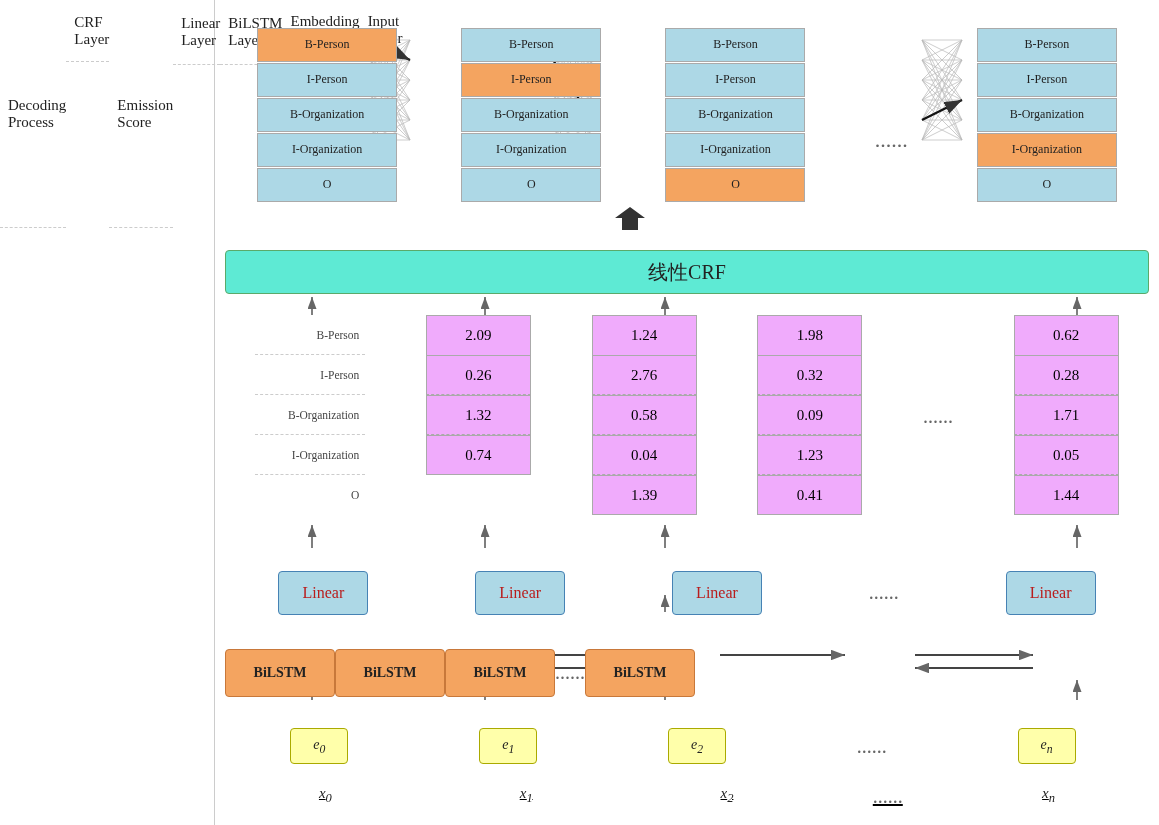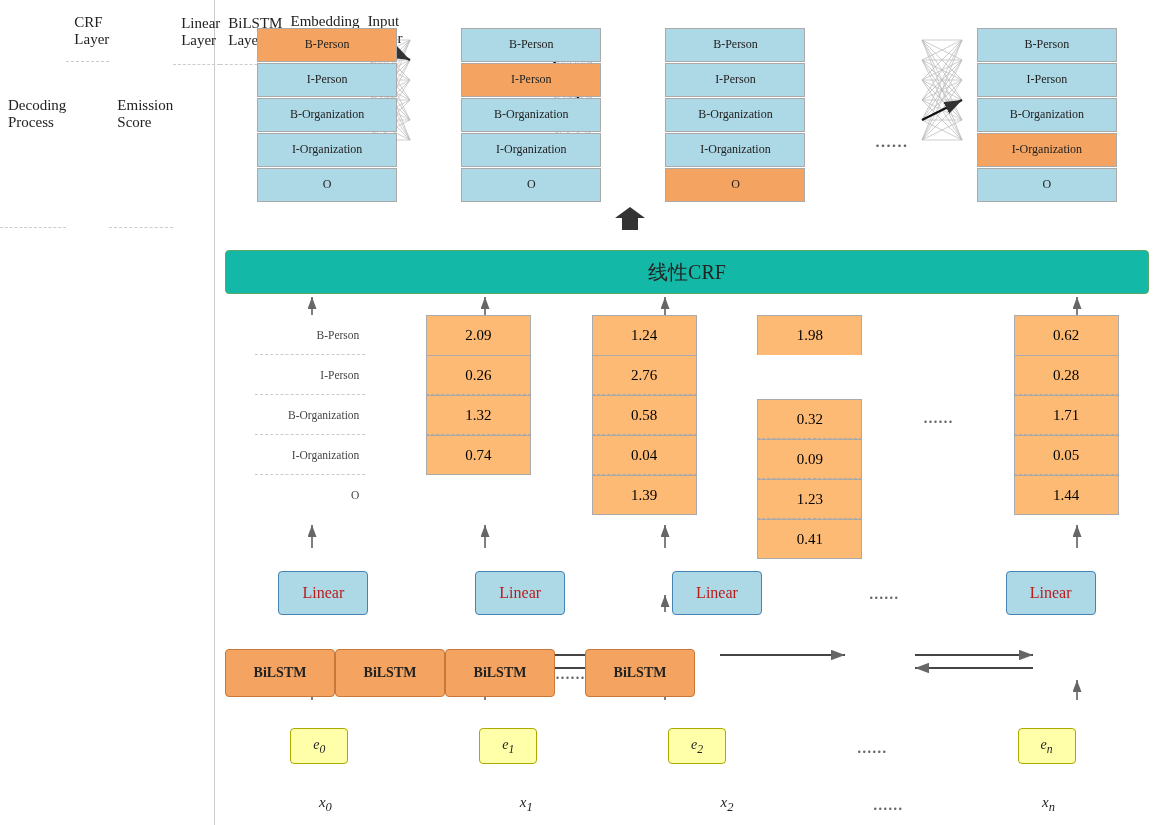--- a/index.html
+++ b/index.html
@@ -92,21 +92,21 @@
       margin-top: 50px;
     }
 
     
     .crf-box {
       position: absolute;
       top: 250px;
       left: 10px;
       right: 10px;
       height: 44px;
-      background: #14b8a6;
+      background: #5eead4;
       border: 1.5px solid #5aaa6a;
       border-radius: 4px;
       display: flex;
       align-items: center;
       justify-content: center;
       font-size: 20px;
       color: #222;
     }
 
     
@@ -122,21 +122,21 @@
     }
 
     .emission-col {
       display: flex;
       flex-direction: column;
       width: 105px;
     }
 
     .emission-row {
       height: 40px;
-      background: #fdba74;
+      background: #f0abfc;
       border: 1px solid #aaa;
       display: flex;
       align-items: center;
       justify-content: center;
       font-size: 15px;
       border-bottom: none;
     }
     .emission-row:last-child { border-bottom: 1px solid #aaa; }
 
     .emission-labels {
@@ -244,21 +244,22 @@
 
     
     .input-section {
       position: absolute;
       top: 785px;
       left: 10px;
       right: 10px;
       height: 30px;
       display: flex;
       justify-content: space-around;
-      align-items: flex-end;
+      align-items: flex-start;
+      text-decoration: underline;
     }
 
     .input-label {
       font-size: 15px;
       font-style: italic;
       color: #222;
       width: 110px;
       text-align: center;
     }
 
@@ -525,21 +526,21 @@
       <div class="emission-col">
         <div class="emission-row">1.24</div>
         <div class="emission-row" style="border-bottom:1px dashed #aaa;">2.76</div>
         <div class="emission-row" style="border-bottom:1px dashed #aaa;">0.58</div>
         <div class="emission-row" style="border-bottom:1px dashed #aaa;">0.04</div>
         <div class="emission-row" style="border-bottom:1px solid #aaa;">1.39</div>
       </div>
 
       <div class="emission-col">
         <div class="emission-row">1.98</div>
-        <div class="emission-row" style="border-bottom:1px dashed #aaa;margin-top:44px;">0.32</div>
+        <div class="emission-row" style="border-bottom:1px dashed #aaa;">0.32</div>
         <div class="emission-row" style="border-bottom:1px dashed #aaa;">0.09</div>
         <div class="emission-row" style="border-bottom:1px dashed #aaa;">1.23</div>
         <div class="emission-row" style="border-bottom:1px solid #aaa;">0.41</div>
       </div>
 
       <div class="emission-dots">......</div>
 
       <div class="emission-col">
         <div class="emission-row">0.62</div>
         <div class="emission-row" style="border-bottom:1px dashed #aaa;">0.28</div>

